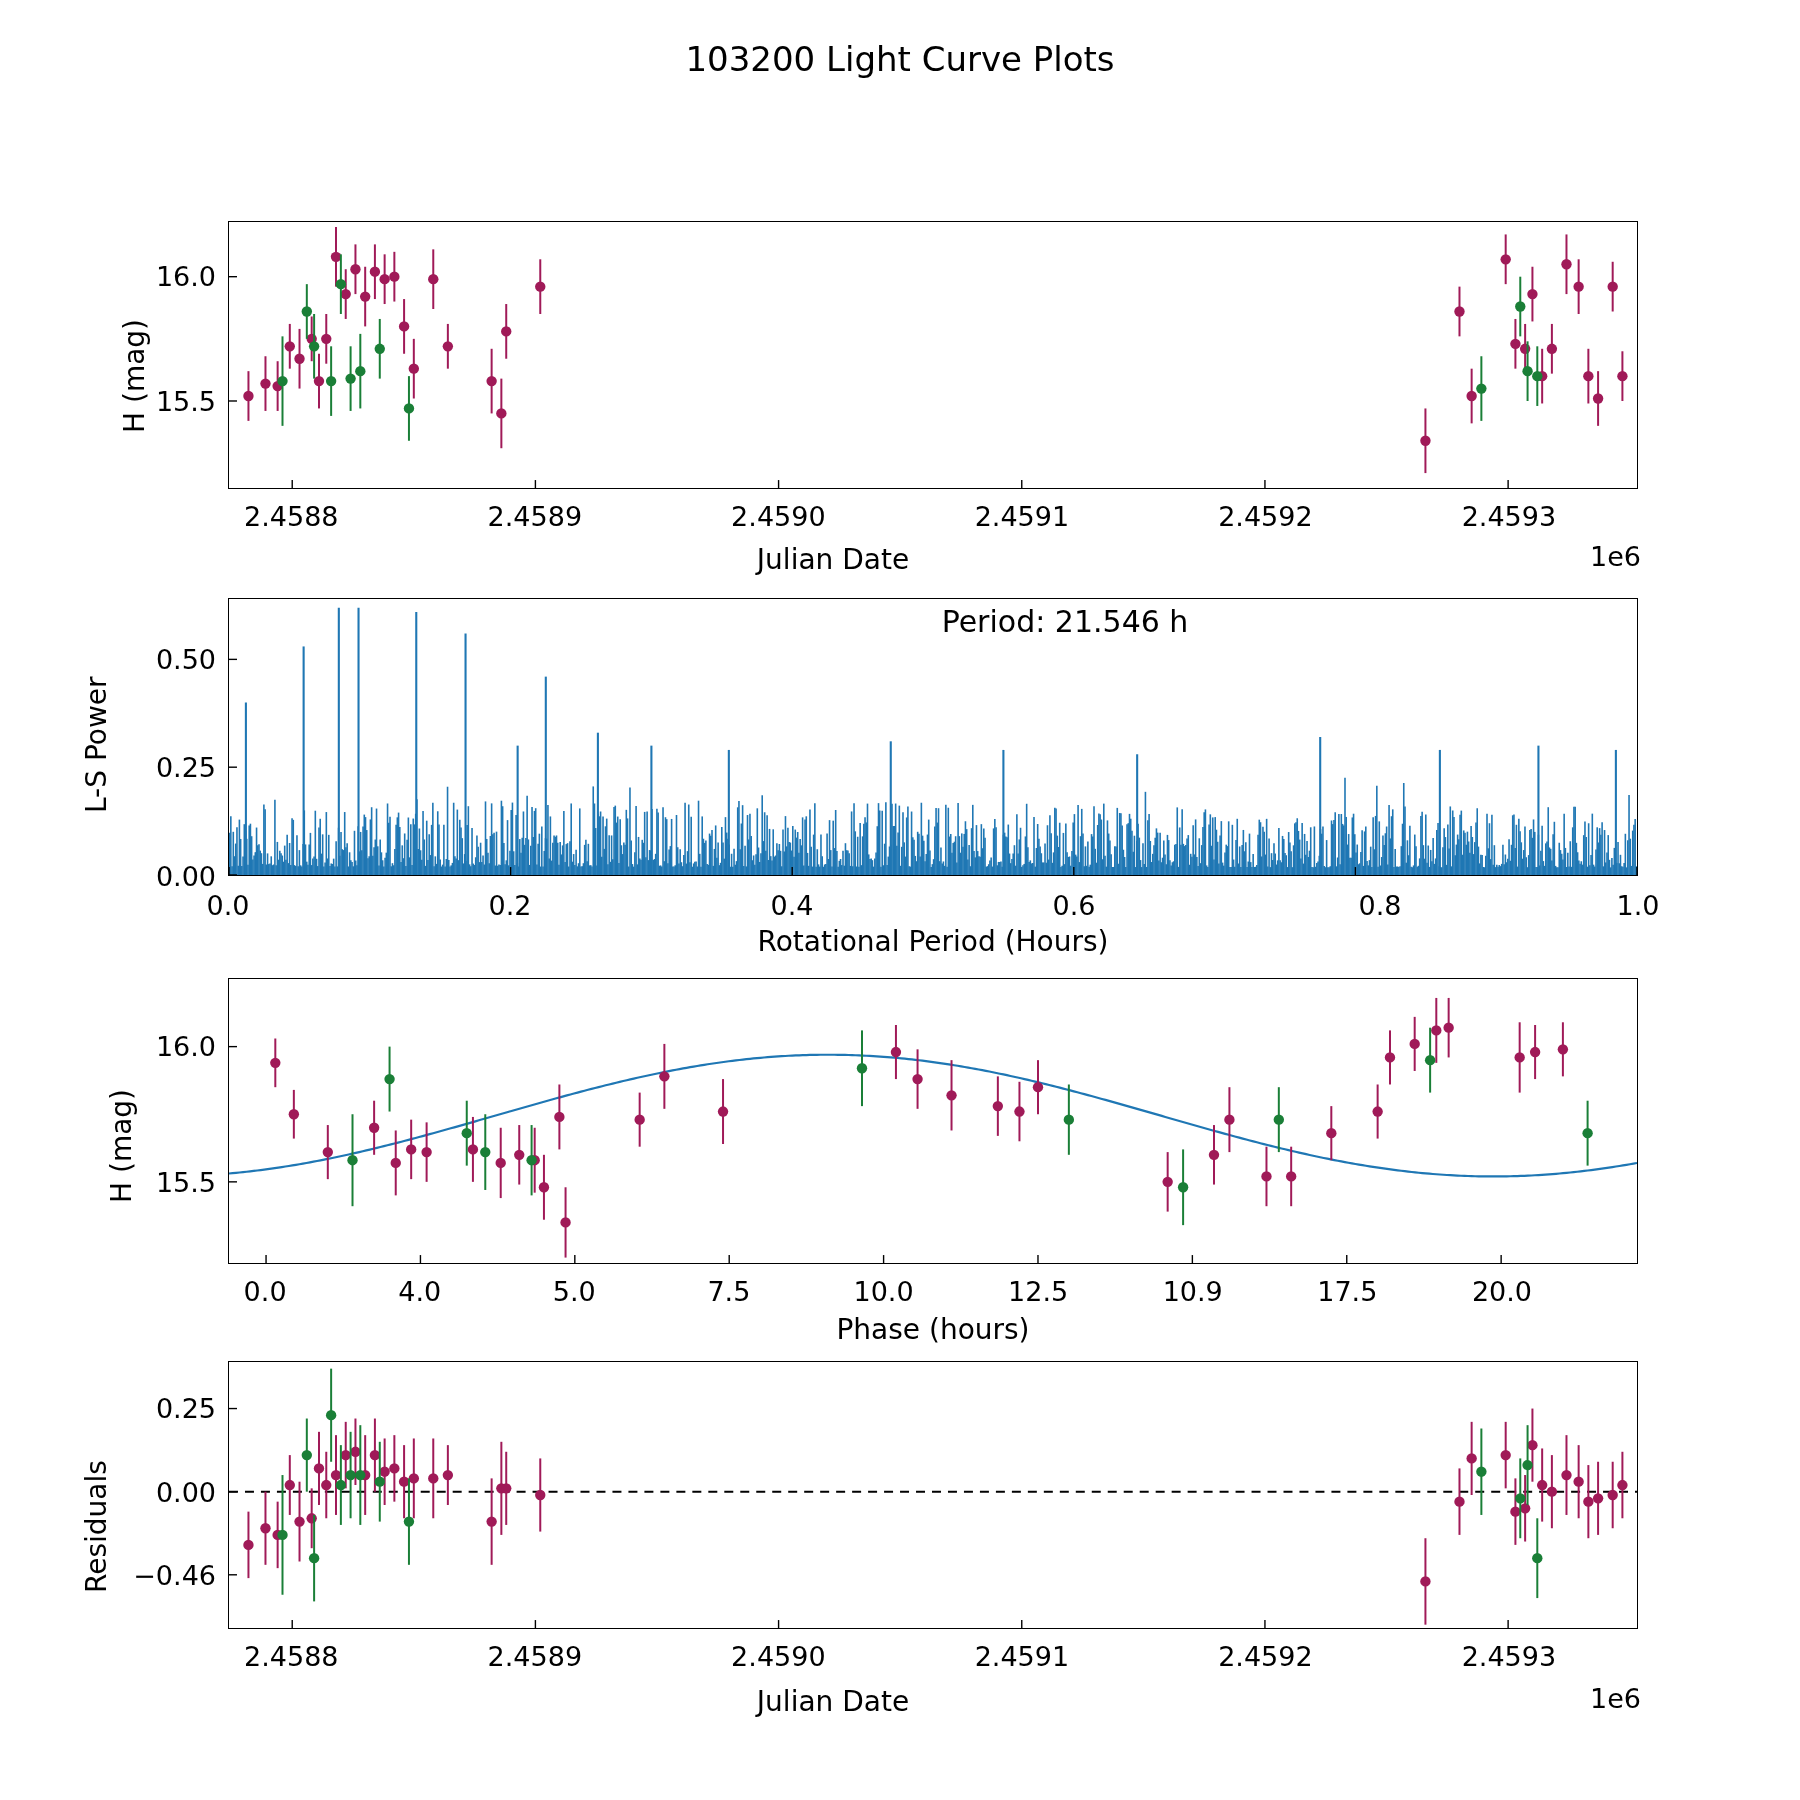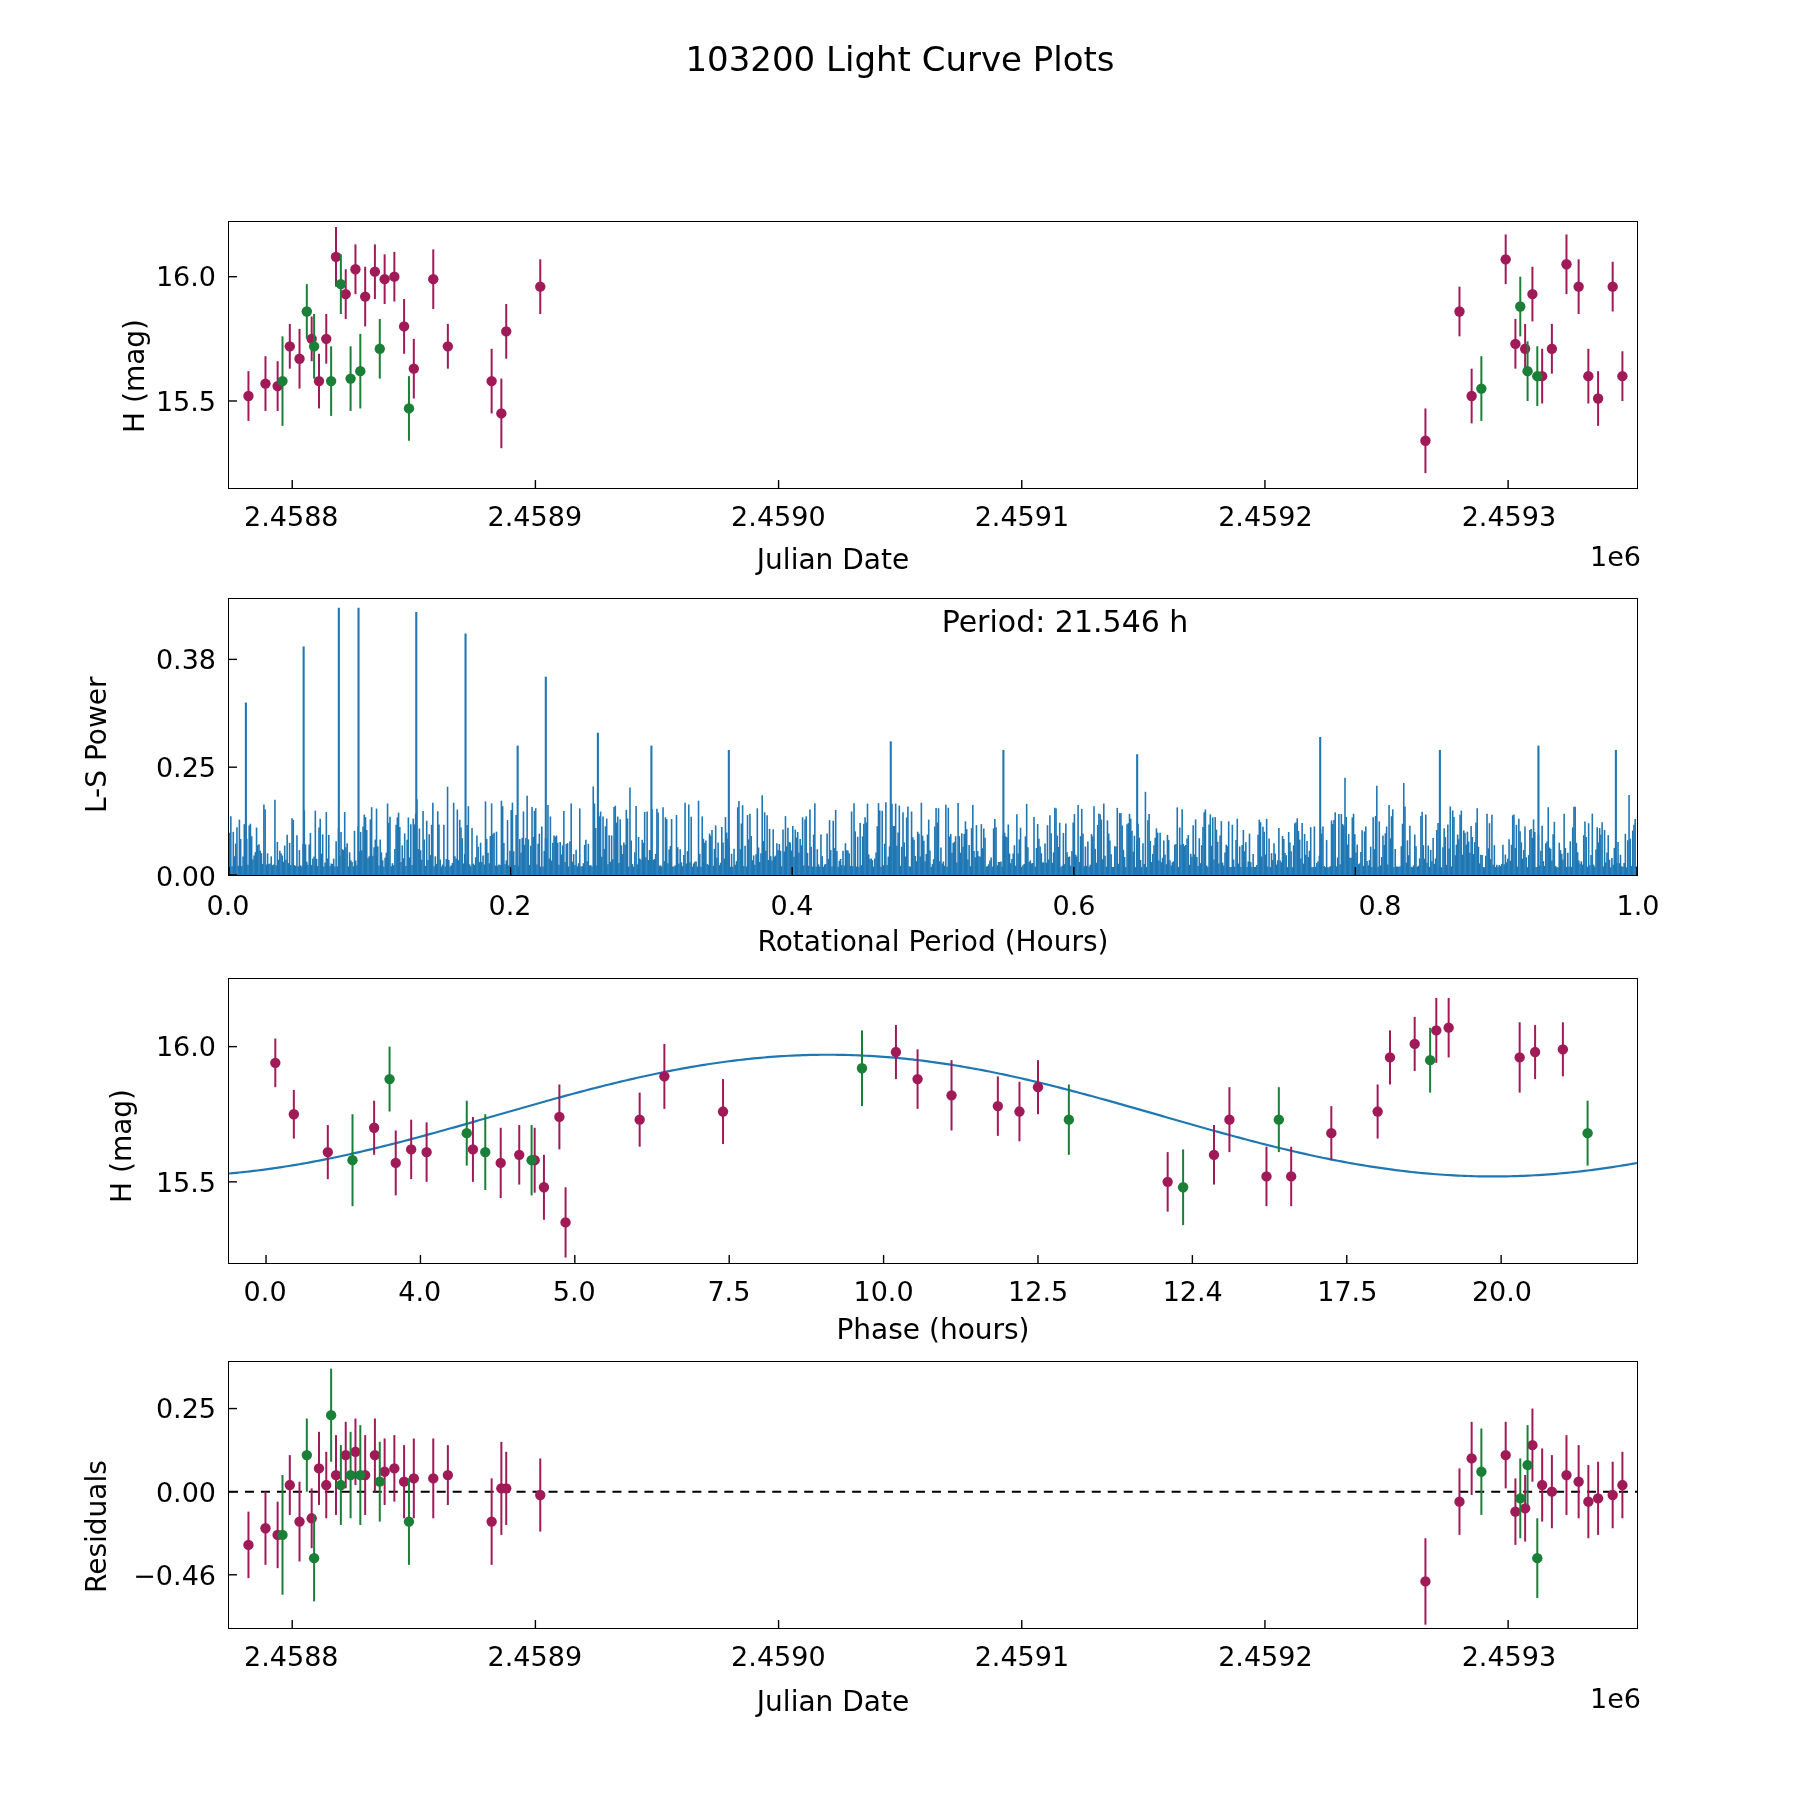--- a/index.html
+++ b/index.html
@@ -1667,28 +1667,28 @@
       <div class="tick-label tick-y" style="left: auto; top: 388.336px; right: 1584px;">15.5</div>
       <div class="tick-label tick-y" style="left: auto; top: 263.103px; right: 1584px;">16.0</div>
       <div class="tick-label tick-x" style="left: 228px; top: 877px;">0.0</div>
       <div class="tick-label tick-x" style="left: 510px; top: 877px;">0.2</div>
       <div class="tick-label tick-x" style="left: 792px; top: 877px;">0.4</div>
       <div class="tick-label tick-x" style="left: 1074px; top: 877px;">0.6</div>
       <div class="tick-label tick-x" style="left: 1356px; top: 877px; margin-left: 24px;">0.8</div>
       <div class="tick-label tick-x" style="left: 1638px; top: 877px;">1.0</div>
       <div class="tick-label tick-y" style="left: auto; top: 863px; right: 1584px;">0.00</div>
       <div class="tick-label tick-y" style="left: auto; top: 754.406px; right: 1584px;">0.25</div>
-      <div class="tick-label tick-y" style="left: auto; top: 645.812px; right: 1584px;">0.38</div>
+      <div class="tick-label tick-y" style="left: auto; top: 645.812px; right: 1584px;">0.50</div>
       <div class="tick-label tick-x" style="left: 265.105px; top: 1263px;">0.0</div>
       <div class="tick-label tick-x" style="left: 419.711px; top: 1263px;">4.0</div>
       <div class="tick-label tick-x" style="left: 574.316px; top: 1263px;">5.0</div>
       <div class="tick-label tick-x" style="left: 728.921px; top: 1263px;">7.5</div>
       <div class="tick-label tick-x" style="left: 883.526px; top: 1263px;">10.0</div>
       <div class="tick-label tick-x" style="left: 1038.13px; top: 1263px;">12.5</div>
-      <div class="tick-label tick-x" style="left: 1192.74px; top: 1263px;">12.4</div>
+      <div class="tick-label tick-x" style="left: 1192.74px; top: 1263px;">10.9</div>
       <div class="tick-label tick-x" style="left: 1347.34px; top: 1263px;">17.5</div>
       <div class="tick-label tick-x" style="left: 1501.95px; top: 1263px;">20.0</div>
       <div class="tick-label tick-y" style="left: auto; top: 1169.29px; right: 1584px;">15.5</div>
       <div class="tick-label tick-y" style="left: auto; top: 1033.1px; right: 1584px;">16.0</div>
       <div class="tick-label tick-x" style="left: 291.316px; top: 1628px;">2.4588</div>
       <div class="tick-label tick-x" style="left: 534.839px; top: 1628px;">2.4589</div>
       <div class="tick-label tick-x" style="left: 778.363px; top: 1628px;">2.4590</div>
       <div class="tick-label tick-x" style="left: 1021.89px; top: 1628px;">2.4591</div>
       <div class="tick-label tick-x" style="left: 1265.41px; top: 1628px;">2.4592</div>
       <div class="tick-label tick-x" style="left: 1508.93px; top: 1628px;">2.4593</div>

